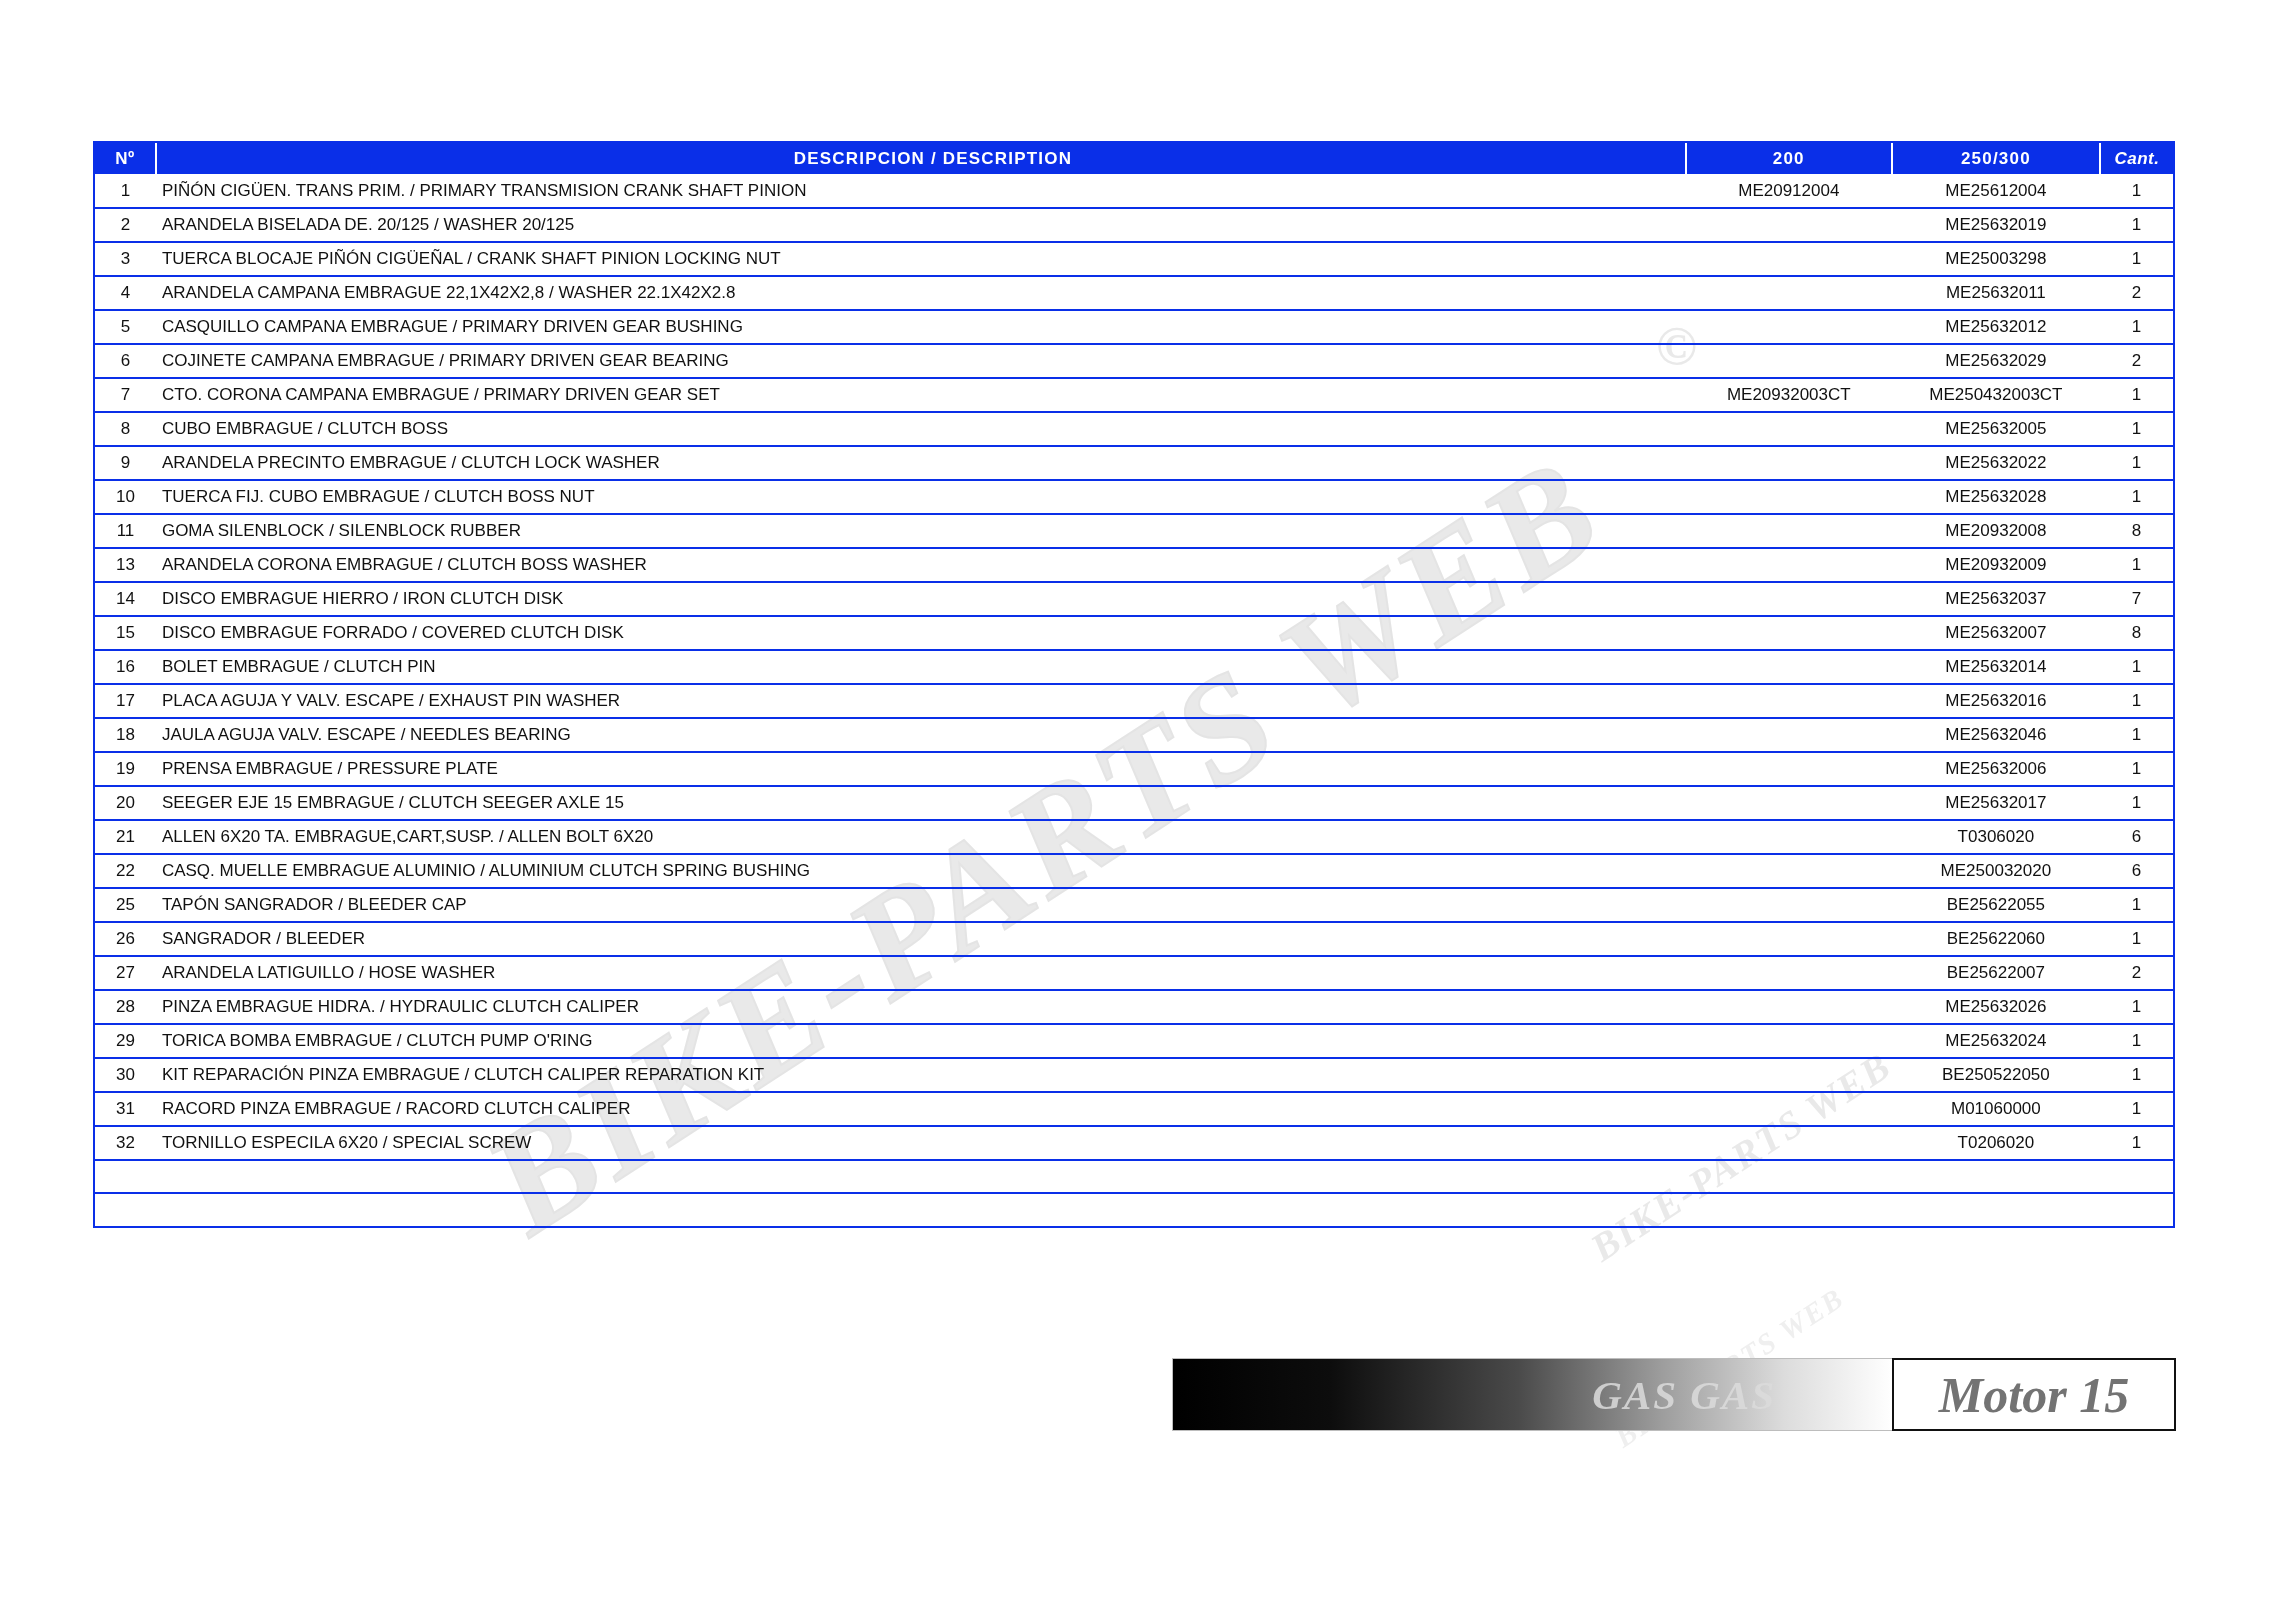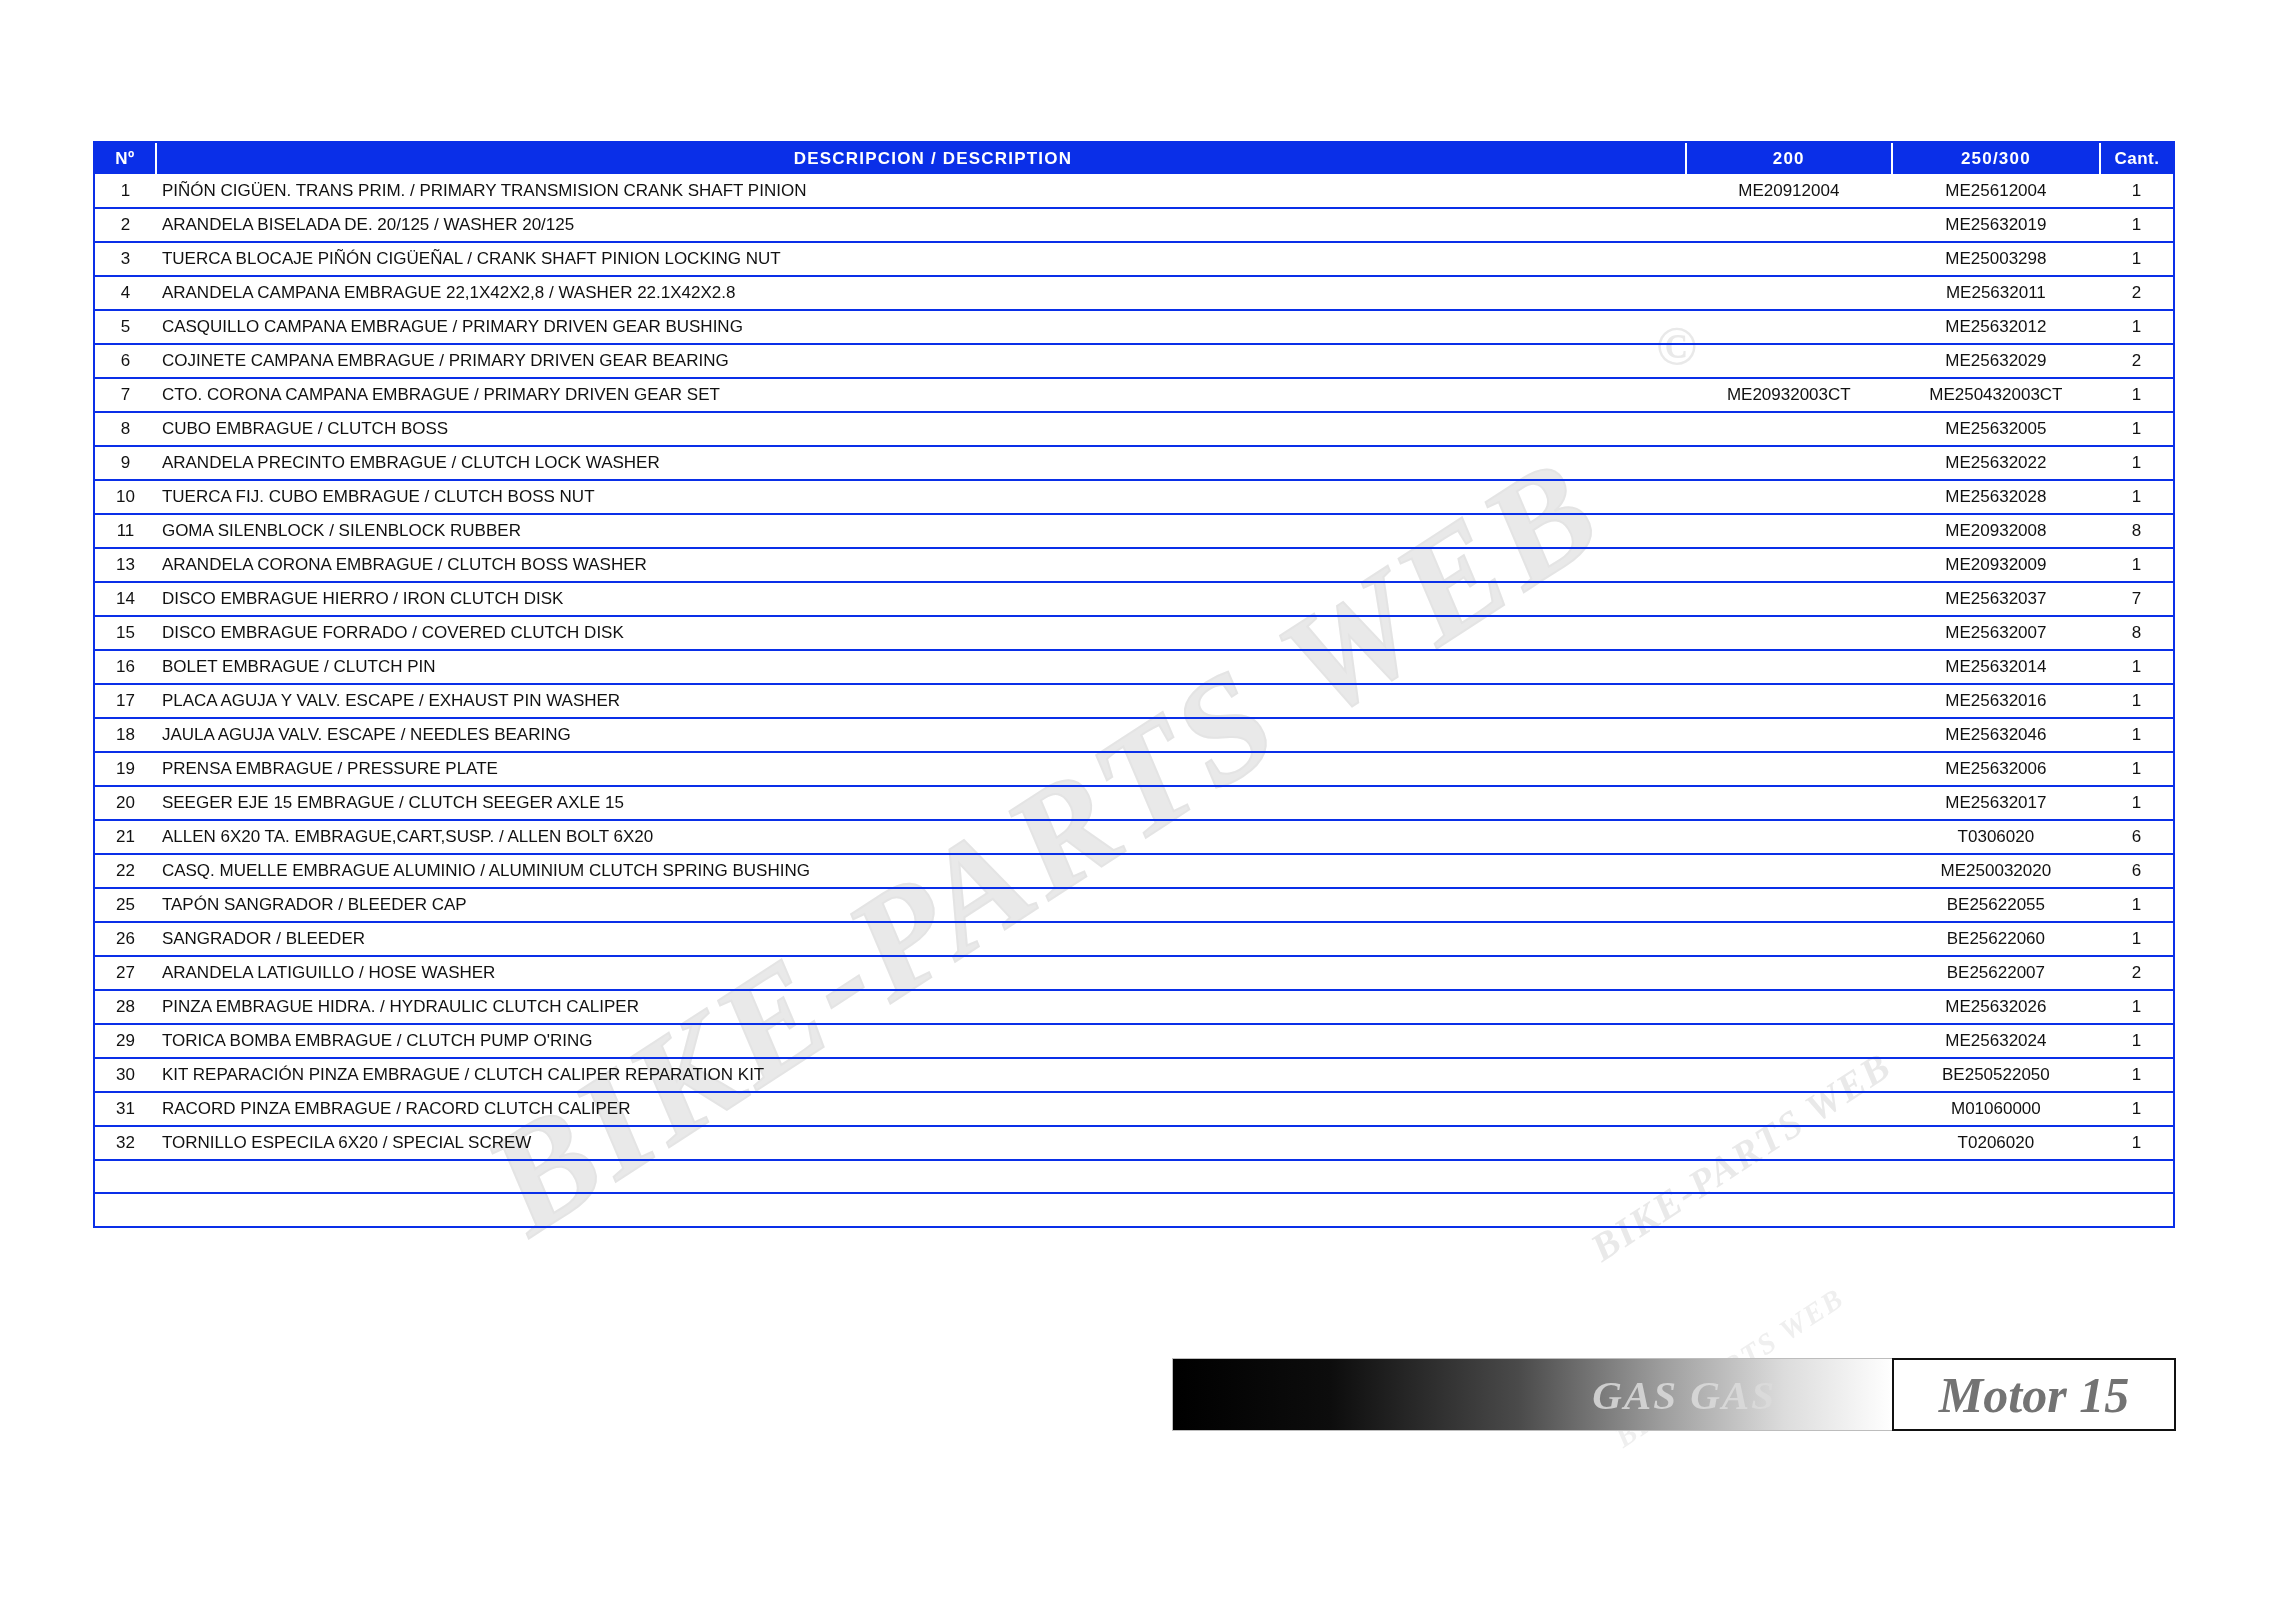--- a/index.html
+++ b/index.html
@@ -90,21 +90,21 @@
     letter-spacing: 1.2px;
     height: 31px;
     padding: 0 7.8px;
     border-right: 2px solid #ffffff;
     box-sizing: border-box;
   }
   table.parts thead th.th-num { text-align: center; letter-spacing: 0.5px; }
   table.parts thead th.th-desc { text-align: center; padding-left: 32px; }
   table.parts thead th.th-200,
   table.parts thead th.th-250 { text-align: center; margin-top: 48px; }
-  table.parts thead th.th-cant { border-right: none; letter-spacing: 0.5px;}
+  table.parts thead th.th-cant { border-right: none; letter-spacing: 0.5px; font-style: italic;}
 
   table.parts tbody td {
     height: 34px;
     font-size: 17px;
     color: #111111;
     border-bottom: 2px solid #0a2fe8;
     padding: 0 5.9px;
     box-sizing: border-box;
     background: transparent;
   }

